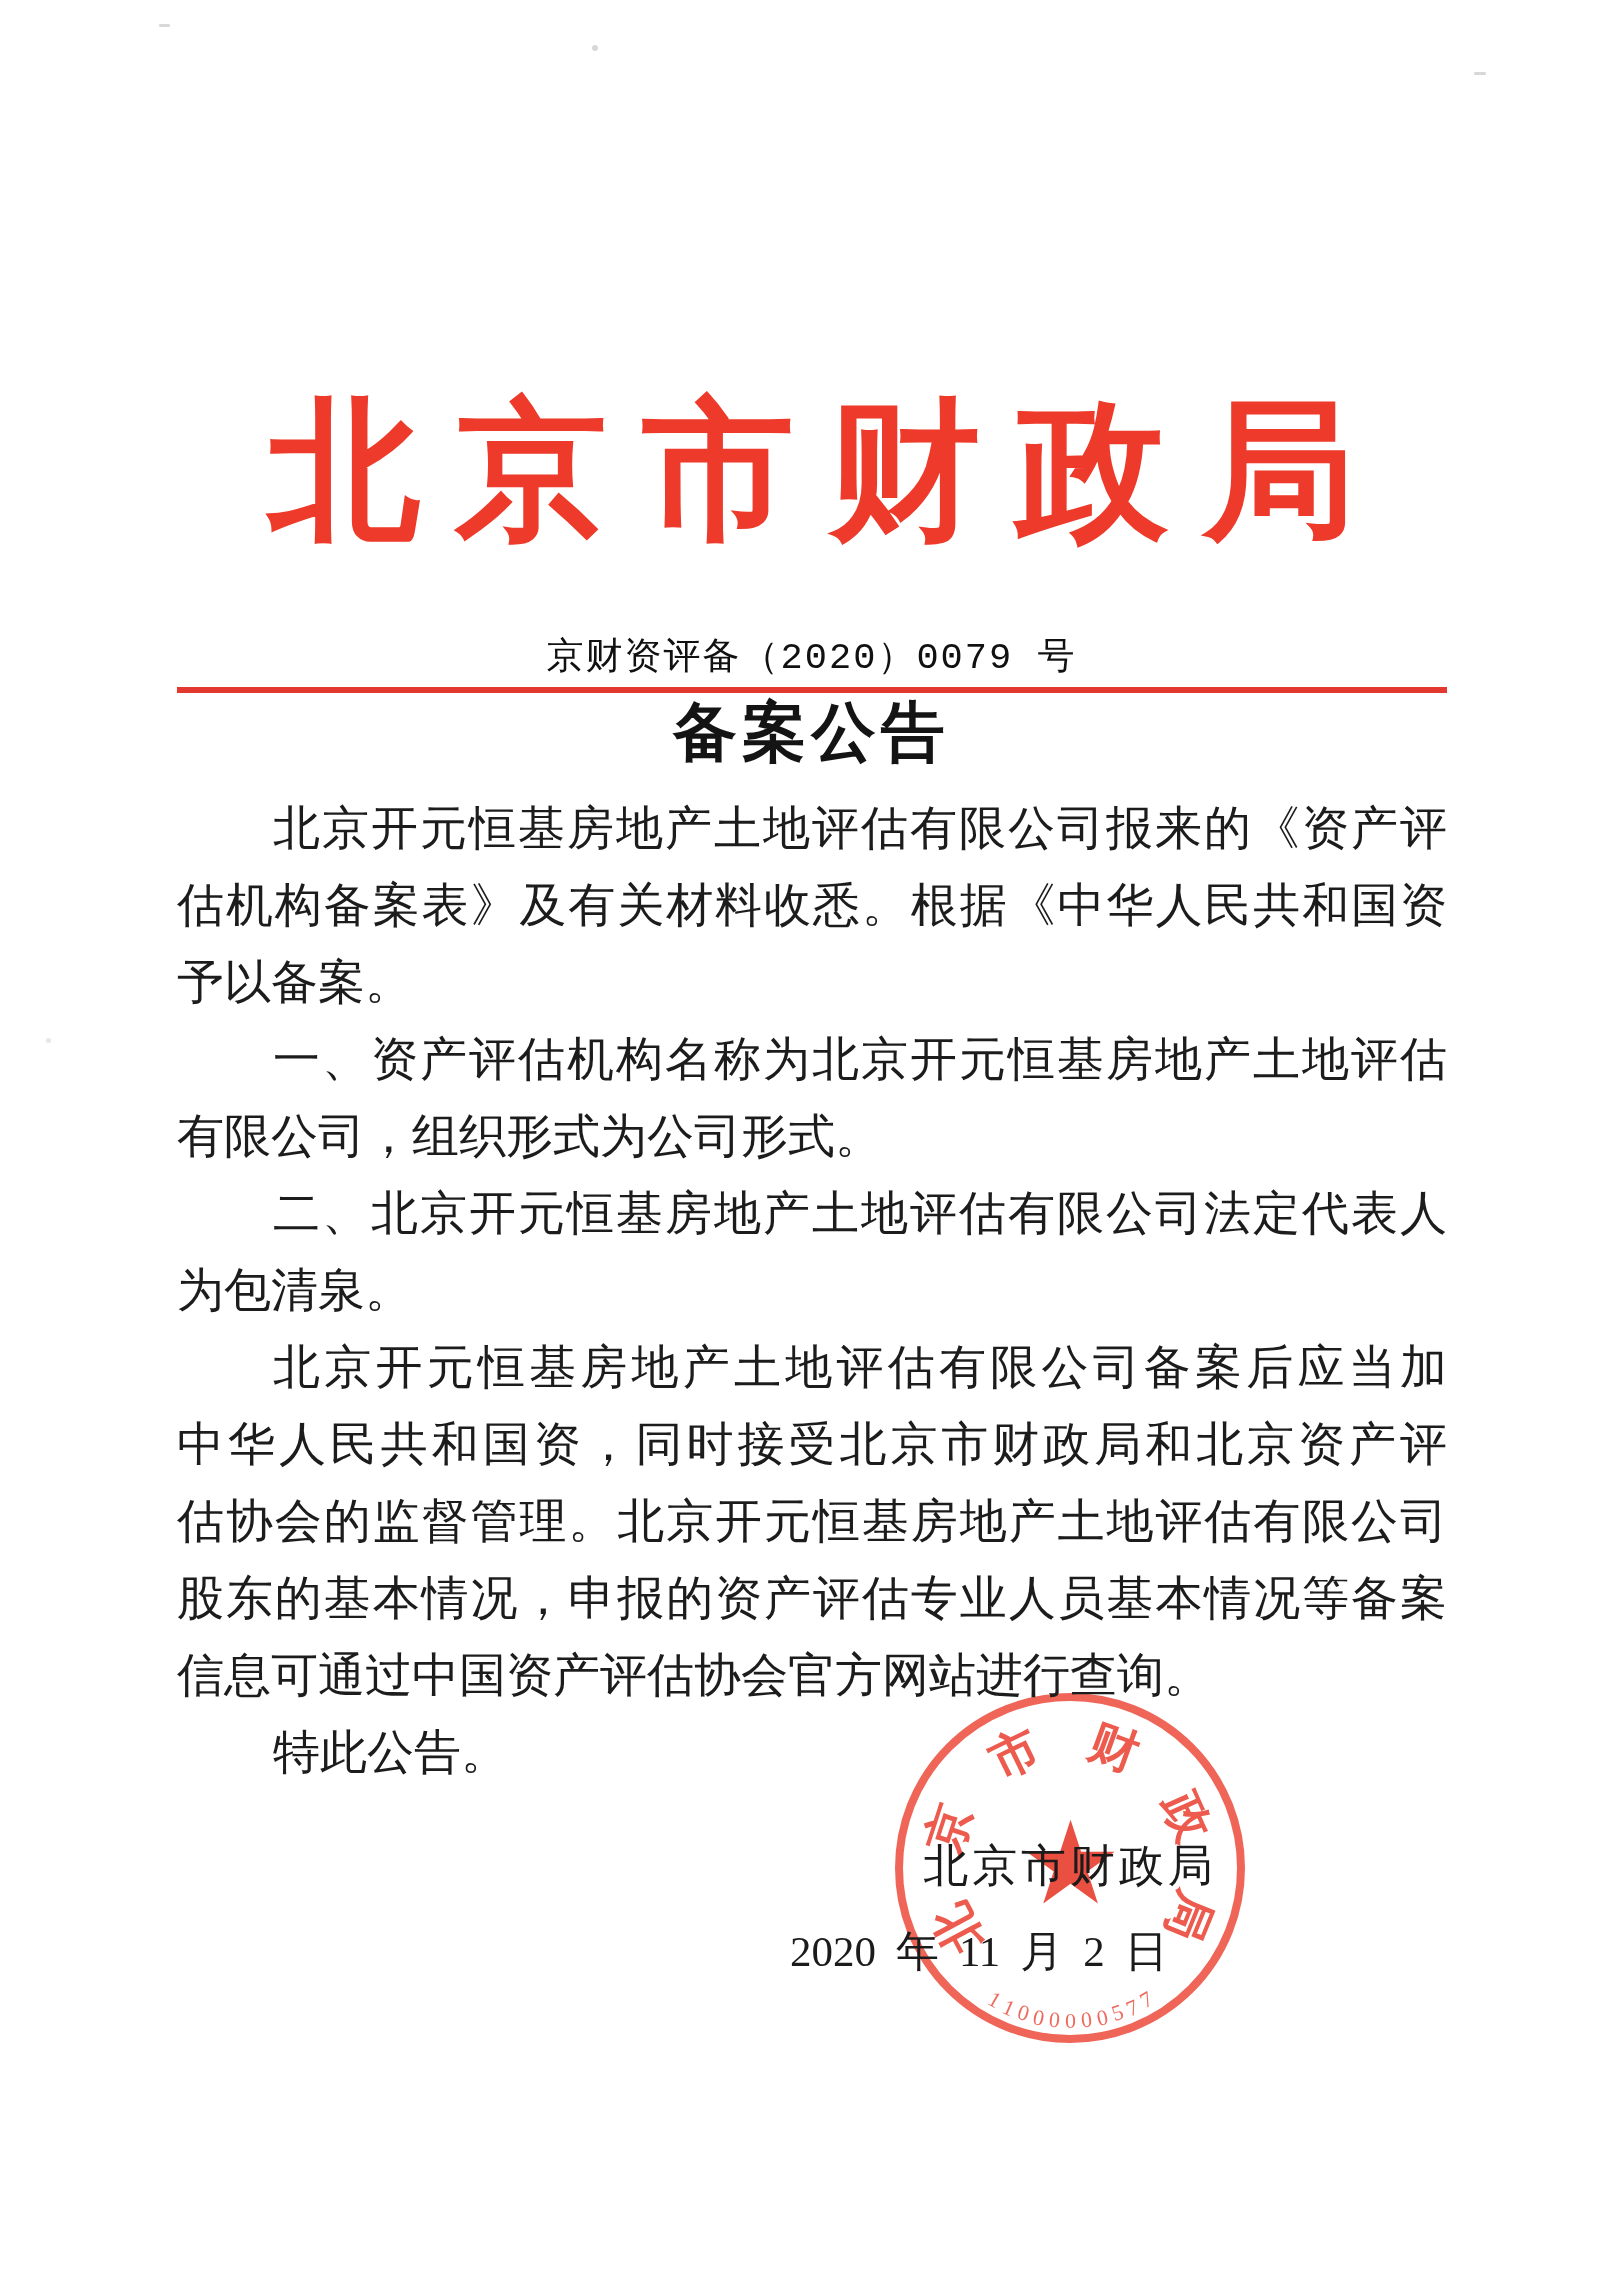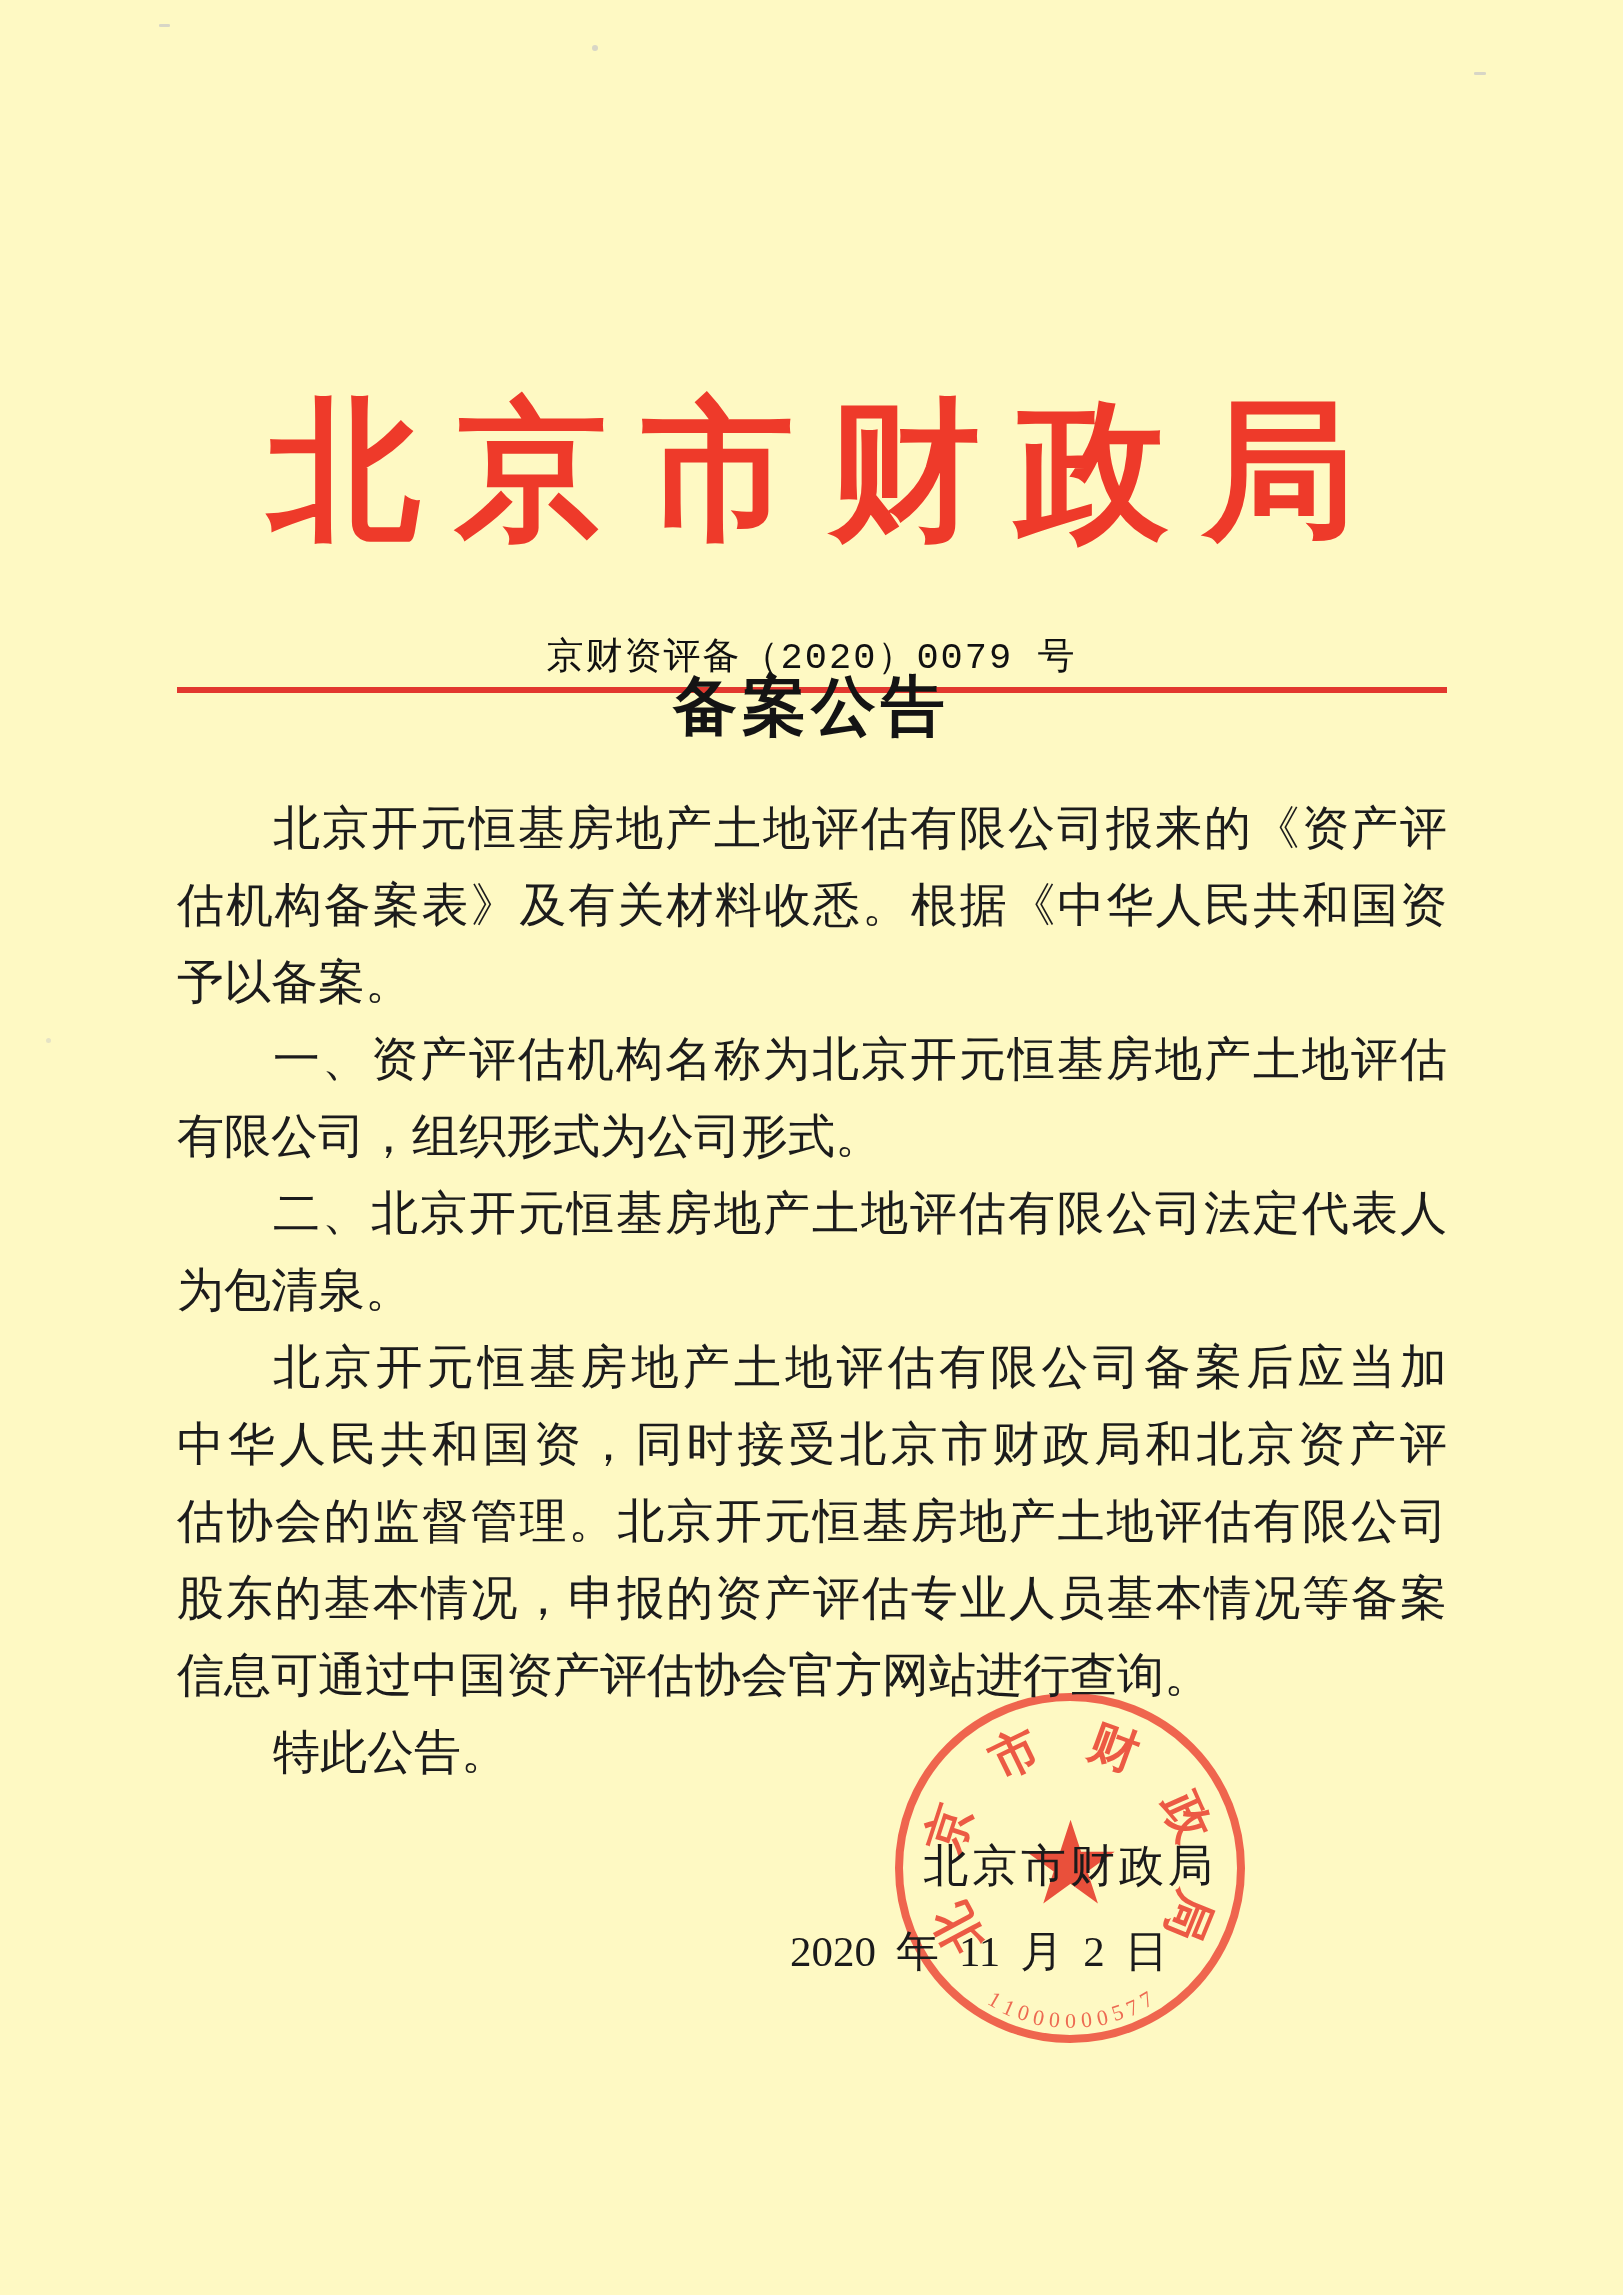--- a/index.html
+++ b/index.html
@@ -1,20 +1,20 @@
 <!DOCTYPE html>
 <html style="font-size:10.5px"><head>
 <meta charset="utf-8">
 <style>
   html,body{margin:0;padding:0;background:#888;}
   .page{
     position:relative;
     width:1623px;height:2295px;
     margin:0 auto;
-    background:#fef9c3;
+    background:#ffffff;
     overflow:hidden;
     font-family:"Liberation Serif","DejaVu Serif",serif;
     color:#1a1a1a;
   }
   
   .speck{position:absolute;background:#c8c8c8;border-radius:1.3px;opacity:.7;}
   .speck.s1{left:159px;top:23.6px;width:10.5px;height:3.9px;}
   .speck.s2{left:592px;top:45px;width:5.9px;height:5.9px;border-radius:50%;}
   .speck.s3{left:1474px;top:72px;width:11.8px;height:3.3px;}
   .speck.s4{left:46px;top:1038px;width:5.2px;height:5.2px;border-radius:50%;opacity:.45;}
@@ -30,21 +30,21 @@
     font-size:37px;line-height:45px;
     text-align:center;letter-spacing:2px;
     color:#111;
     font-family:Liberation Mono, monospace;
   }
   .red-divider{
     position:absolute;left:177px;top:687px;width:1270px;height:5.9px;
     background:#e2382f;
   }
   .notice-title{
-    position:absolute;left:0;top:666px;width:100%;margin:0;
+    position:absolute;left:0;top:692px;width:100%;margin:0;
     font-size:64px;line-height:81px;font-weight:bold;
     text-align:center;letter-spacing:5.2px;color:#141414;
   }
   .notice-body{
     position:absolute;left:177px;top:790px;width:1270px;
     z-index:2;
   }
   .line{
     height:77px;line-height:77px;font-size:47px;
     white-space:nowrap;color:#1c1c1c;

